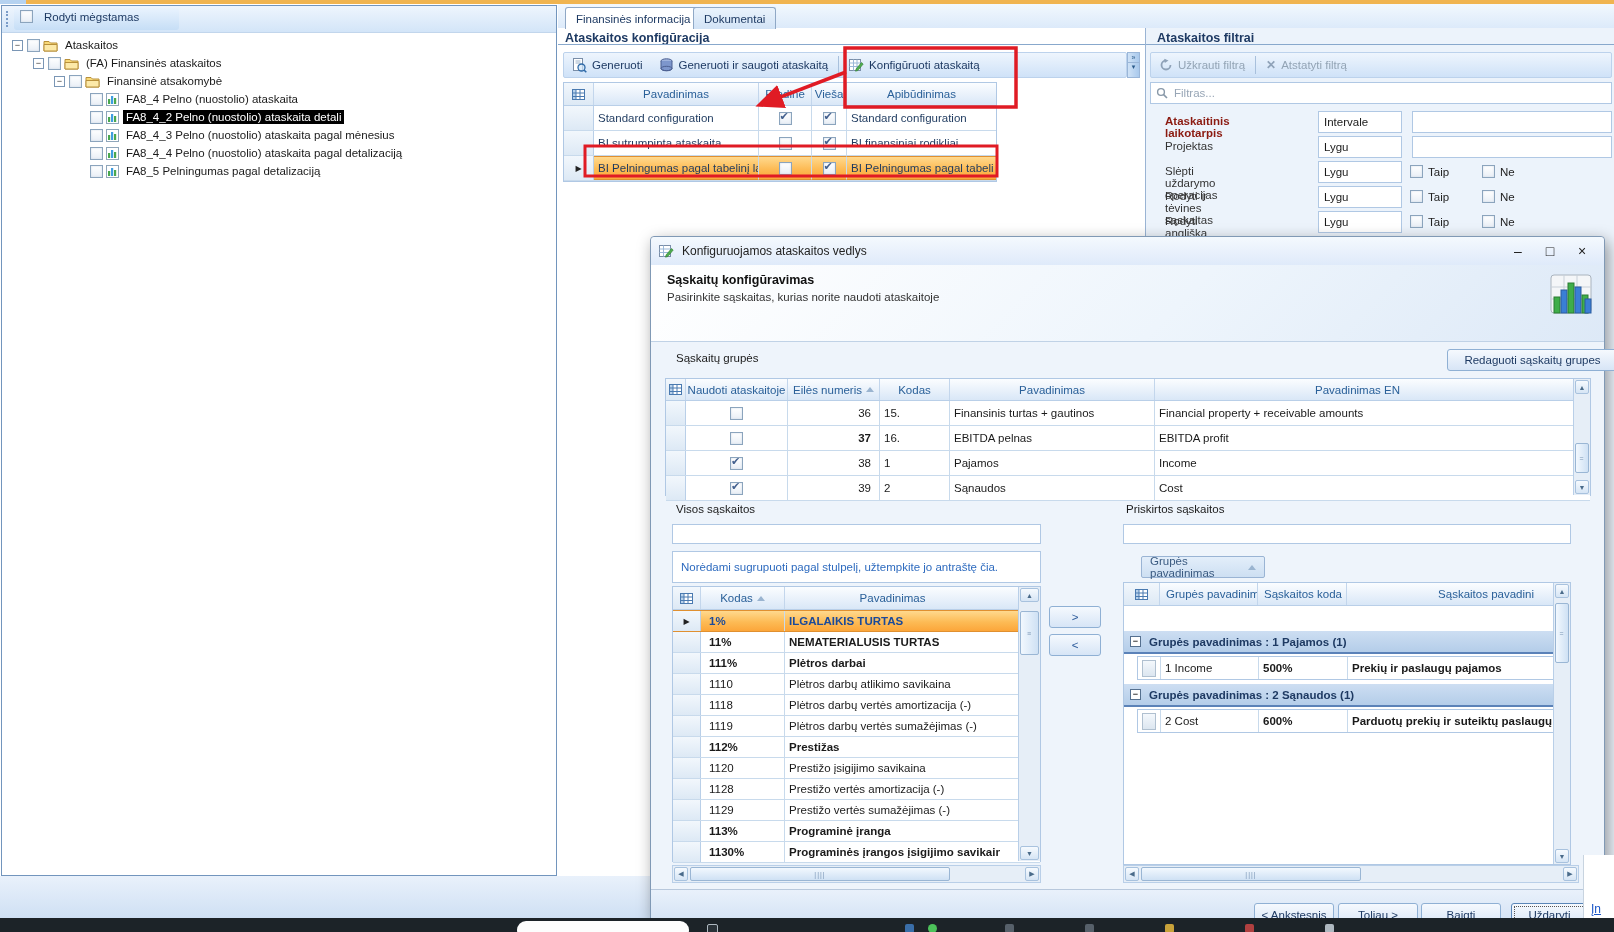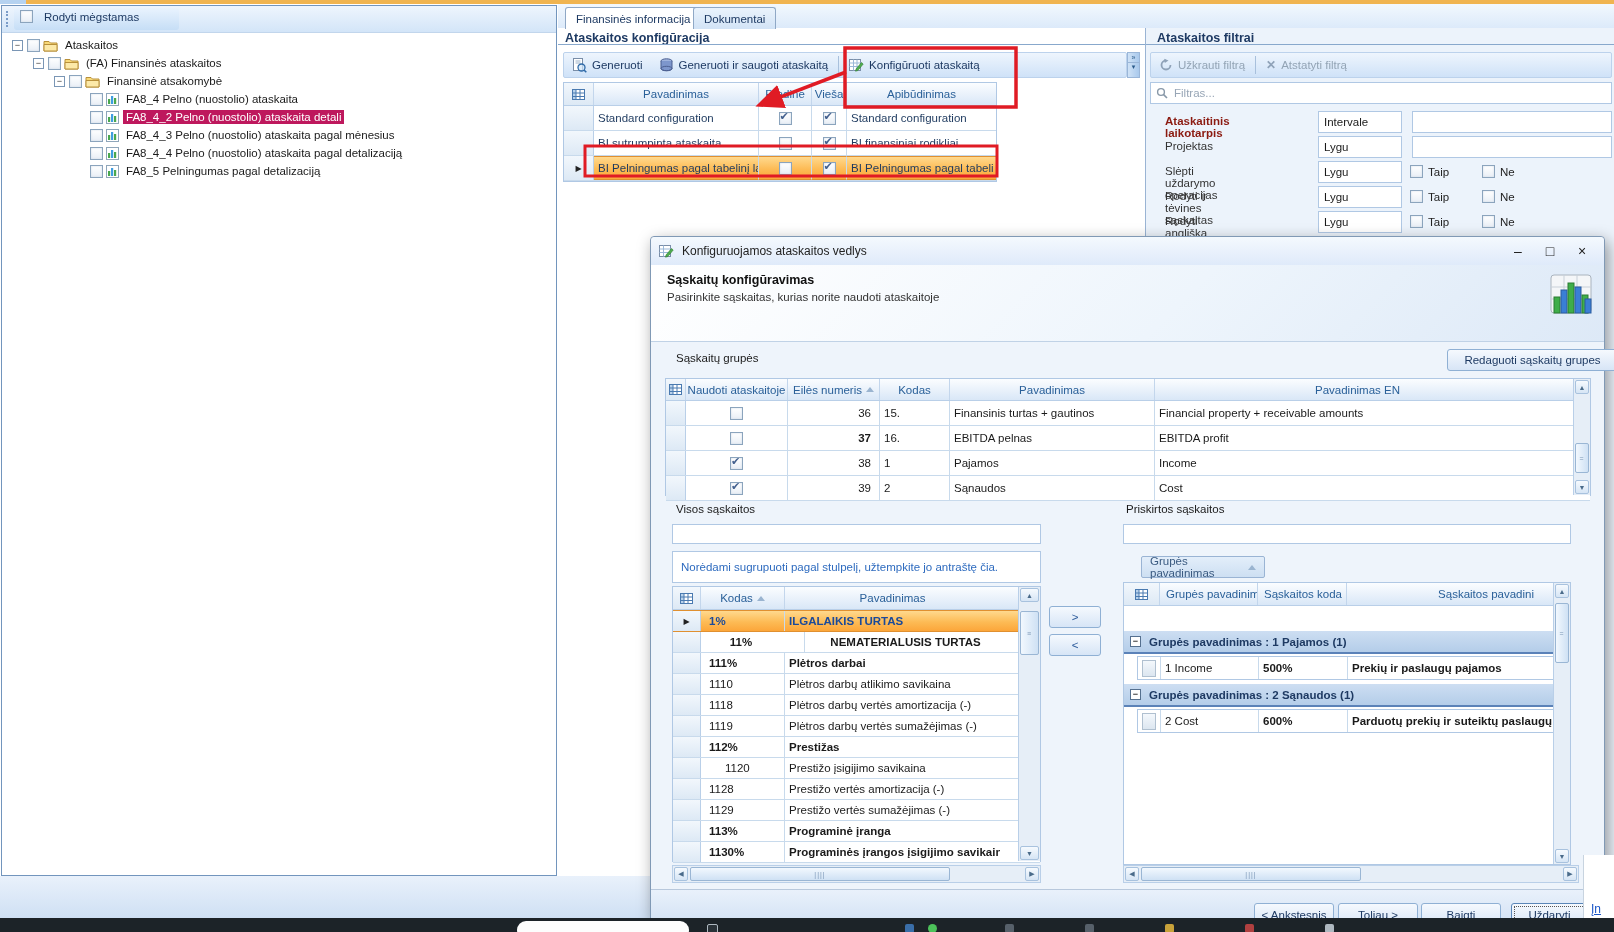--- a/index.html
+++ b/index.html
@@ -18,21 +18,21 @@
   .grip{left:4px;top:5px;width:3px;height:16px;border-left:2px dotted #7a9cc8;}
   .cb{display:inline-block;width:13px;height:13px;border:1px solid #8ba4bd;background:linear-gradient(#fff,#e9eff6);
       box-shadow:inset 0 0 2px #ccd8e5;position:relative;vertical-align:middle;box-sizing:border-box;flex:none;}
   .cb.checked::after{content:"\2714";position:absolute;left:0px;top:-3px;font-size:11px;color:#44618f;}
   .tree-row{display:flex;align-items:center;height:18px;white-space:nowrap;}
   .expander{display:inline-flex;align-items:center;justify-content:center;width:9px;height:9px;border:1px solid #7a96b5;
             background:#fff;font-size:9px;line-height:7px;color:#333;margin-right:4px;flex:none;}
   .exp-sp{width:15px;flex:none;}
   .ticon{margin:0 4px 0 3px;flex:none;}
   .tree-label{padding:1px 3px;color:#1a1a1a;}
-  .tree-label.sel{background:#be185d;color:#fff;}
+  .tree-label.sel{background:#000000;color:#fff;}
   
   .sec-title{font-weight:bold;font-size:12.5px;color:#1e3a63;}
   .sec-line{height:1px;background:#88a8cc;}
   
   .tab{position:absolute;top:7px;height:21px;display:flex;align-items:center;padding:0 10px;color:#1e3a63;
        border:1px solid #8fa8c6;border-bottom:none;border-radius:3px 3px 0 0;}
   .tab.active{background:#fff;font-weight:normal;}
   .tab.inactive{background:linear-gradient(#eaf3fc,#d2e3f6);}
   
   .toolbar{background:linear-gradient(#eef5fd,#cfe2f8);border:1px solid #bcd2ec;border-radius:2px;
@@ -506,21 +506,21 @@
     <div class="g-hc" style="width:84px;">Kodas <span class="sort-asc"></span></div>
     <div class="g-hc" style="width:215px;border-right:none;">Pavadinimas</div>
   </div>
         <div class="g-row sel-orange" style="height:20px;">
     <div class="g-rowhdr" style="width:28px;background:linear-gradient(#f2f7fc,#dde9f5);">
             <span class="marker">▶</span>
           </div>
     <div class="g-c" style="width:84px;padding-left:8px;font-weight:bold;color:#1b4a9a;background:transparent;">1%</div>
     <div class="g-c" style="width:215px;border-right:none;font-weight:bold;color:#1b4a9a;background:transparent;">ILGALAIKIS TURTAS</div>
   </div>
-        <div class="g-row" style="height:20px;gap:21px;">
+        <div class="g-row" style="height:20px;">
     <div class="g-rowhdr" style="width:28px;"></div>
     <div class="g-c" style="width:84px;padding-left:8px;font-weight:bold;">11%</div>
     <div class="g-c" style="width:215px;border-right:none;font-weight:bold;">NEMATERIALUSIS TURTAS</div>
   </div>
         <div class="g-row" style="height:20px;">
     <div class="g-rowhdr" style="width:28px;"></div>
     <div class="g-c" style="width:84px;padding-left:8px;font-weight:bold;">111%</div>
     <div class="g-c" style="width:215px;border-right:none;font-weight:bold;">Plėtros darbai</div>
   </div>
         <div class="g-row" style="height:20px;">
@@ -538,21 +538,21 @@
     <div class="g-c" style="width:84px;padding-left:8px;">1119</div>
     <div class="g-c" style="width:215px;border-right:none;">Plėtros darbų vertės sumažėjimas (-)</div>
   </div>
         <div class="g-row" style="height:20px;">
     <div class="g-rowhdr" style="width:28px;"></div>
     <div class="g-c" style="width:84px;padding-left:8px;font-weight:bold;">112%</div>
     <div class="g-c" style="width:215px;border-right:none;font-weight:bold;">Prestižas</div>
   </div>
         <div class="g-row" style="height:20px;">
     <div class="g-rowhdr" style="width:28px;"></div>
-    <div class="g-c" style="width:84px;padding-left:24px;">1120</div>
+    <div class="g-c" style="width:84px;padding-left:8px;">1120</div>
     <div class="g-c" style="width:215px;border-right:none;">Prestižo įsigijimo savikaina</div>
   </div>
         <div class="g-row" style="height:20px;">
     <div class="g-rowhdr" style="width:28px;"></div>
     <div class="g-c" style="width:84px;padding-left:8px;">1128</div>
     <div class="g-c" style="width:215px;border-right:none;">Prestižo vertės amortizacija  (-)</div>
   </div>
         <div class="g-row" style="height:20px;">
     <div class="g-rowhdr" style="width:28px;"></div>
     <div class="g-c" style="width:84px;padding-left:8px;">1129</div>

